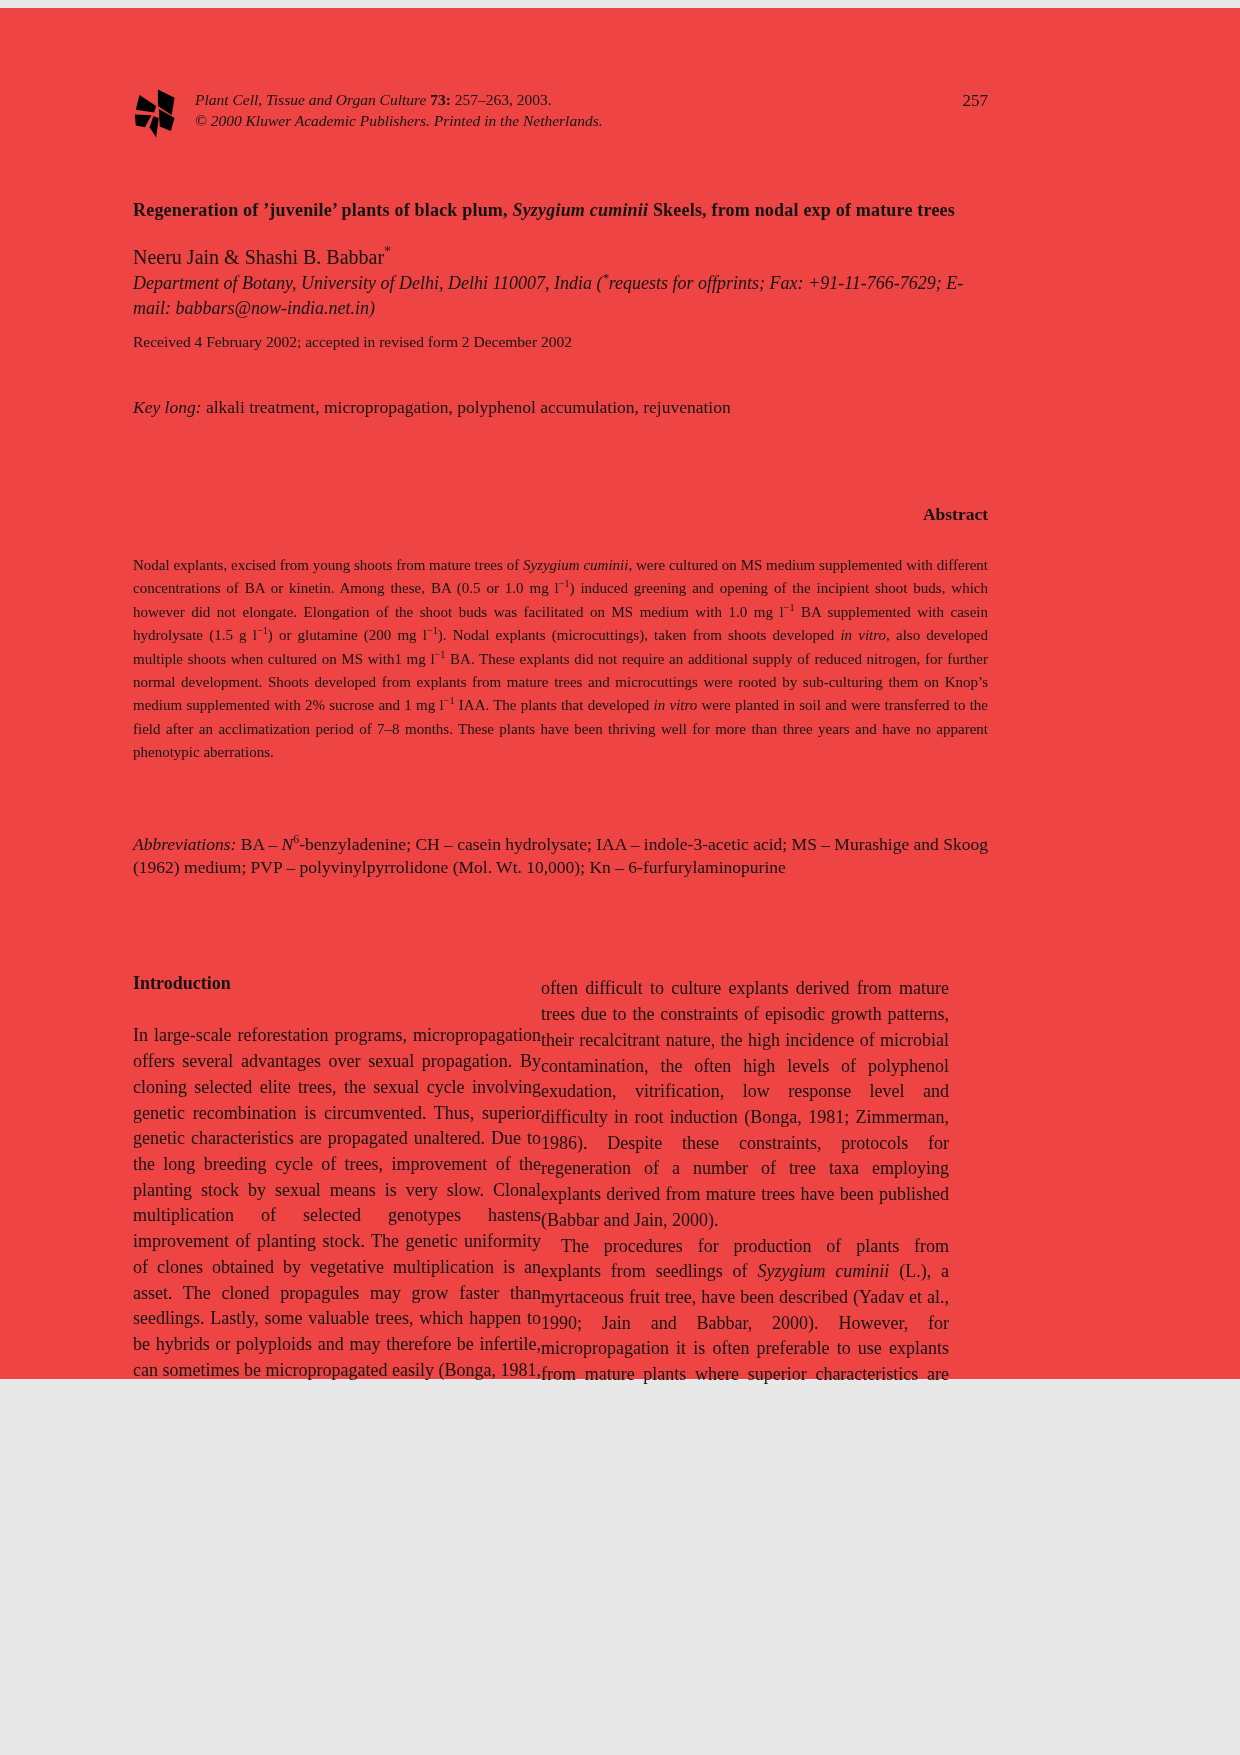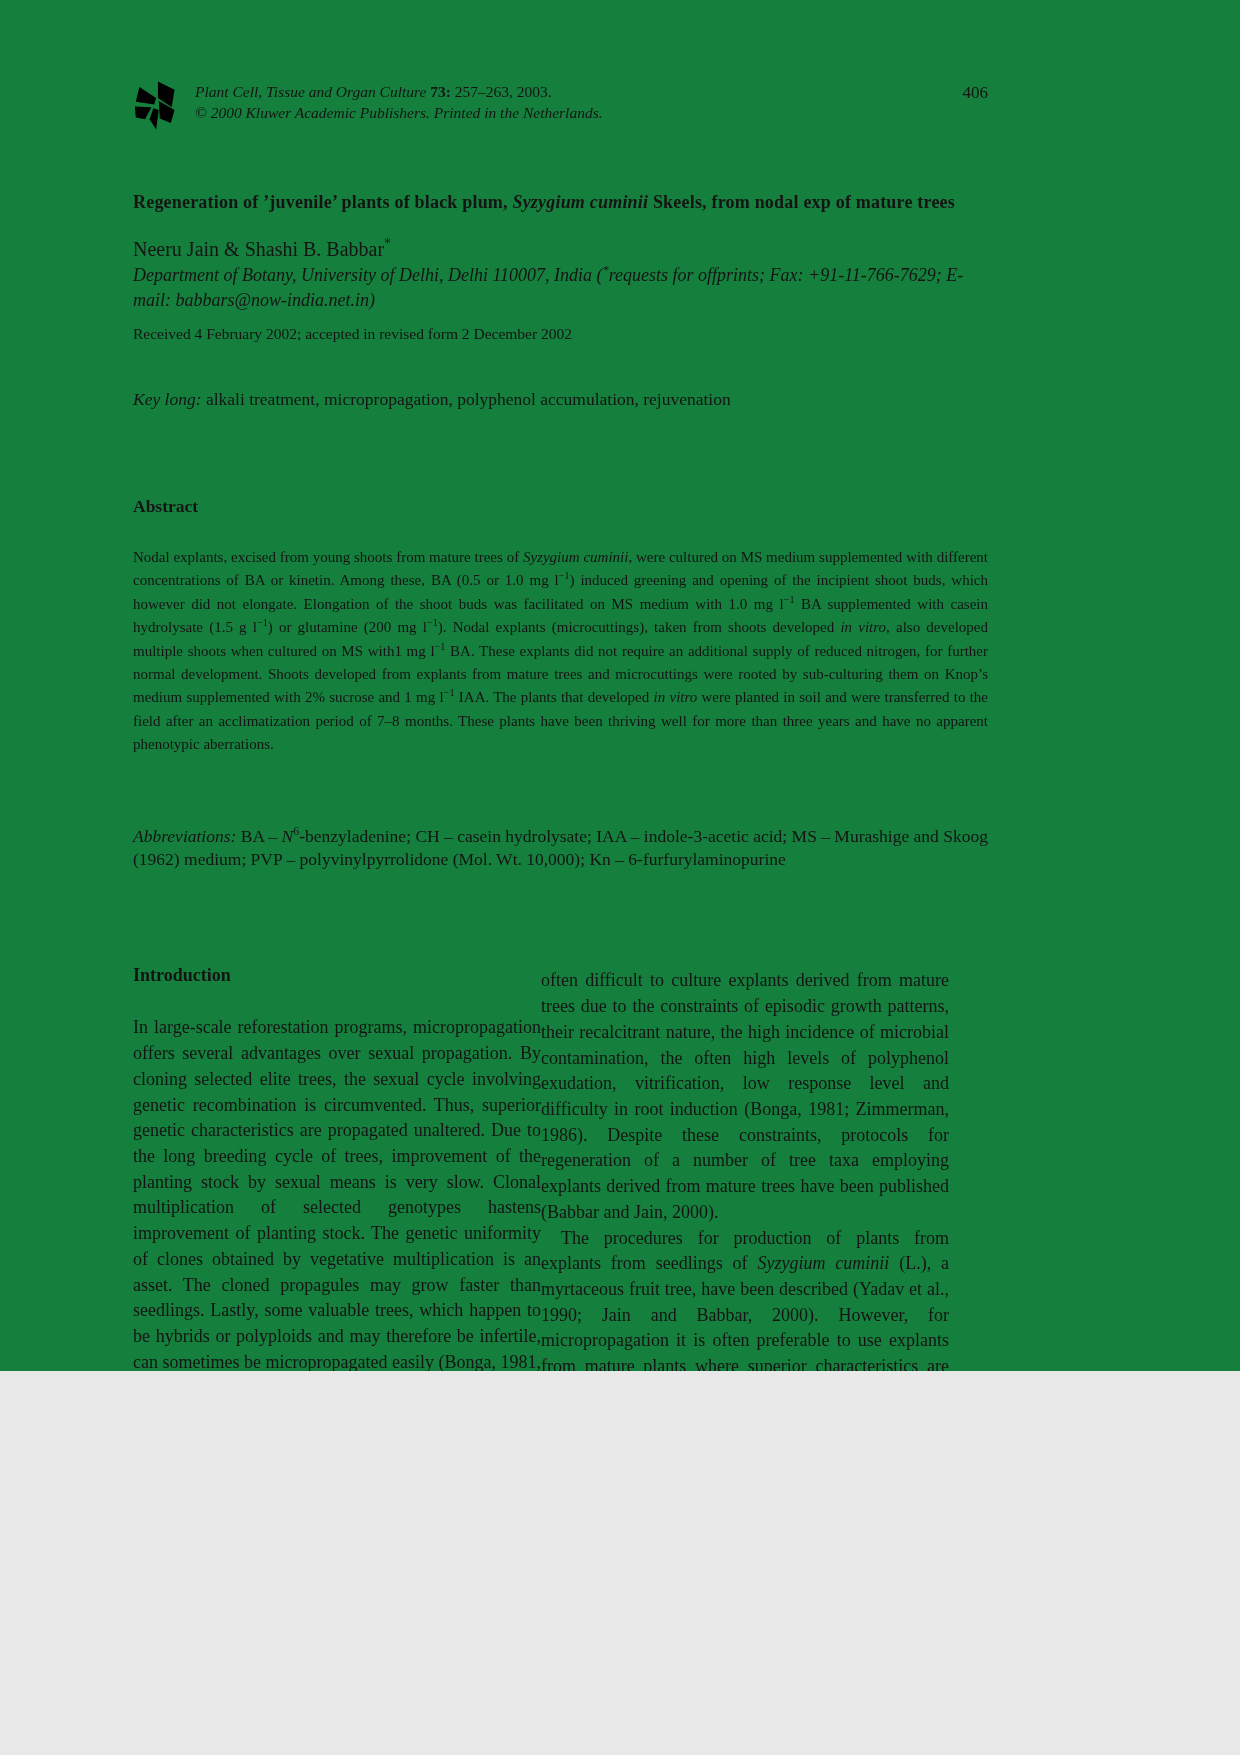--- a/index.html
+++ b/index.html
@@ -1,21 +1,21 @@
 <!DOCTYPE html>
 <html lang="en"><head>
 <meta charset="utf-8">
 <style>
   html, body { margin: 0; padding: 0; background: #e8e8e8; }
   .page {
     position: relative;
     width: 1240px;
     height: 1371px;
-    margin: 0 auto;
-    background: #15803d;
+    margin: 8px auto;
+    background: #ef4444;
     box-sizing: border-box;
     padding: 78px 252px 0 133px;
     font-family: "Liberation Serif", "DejaVu Serif", serif;
     color: #141414;
   }
   
   .header { display: flex; justify-content: space-between; align-items: flex-start; }
   .header-left { display: flex; align-items: flex-start; }
   .logo { width: 48px; height: 55px; margin-right: 14px; flex: 0 0 auto; }
   .logo svg { width: 100%; height: 100%; display: block; }
@@ -30,21 +30,21 @@
     font-size: 18px;
     font-weight: bold;
     line-height: 35px;
     letter-spacing: 0.2px;
   }
   .authors { margin-top: 16px; font-size: 20px; line-height: 26px; }
   .authors sup { font-size: 70%; }
   .affiliation { margin-top: 1px; font-size: 18px; line-height: 25px; font-style: italic; }
   .received { margin-top: 11px; font-size: 15.5px; line-height: 20px; }
   .keywords { margin-top: 44px; font-size: 17.5px; line-height: 23px; }
-  .abstract-heading { margin: 84px 0 0 0; font-size: 17.5px; font-weight: bold; line-height: 23px; }
+  .abstract-heading { margin: 84px 0 0 0; font-size: 17.5px; font-weight: bold; line-height: 23px; text-align: right; }
   .abstract-body {
     margin: 28px 0 0 0;
     font-size: 15px;
     line-height: 23.4px;
     text-align: justify;
   }
   .abbreviations {
     margin: 68px 0 0 0;
     font-size: 17.5px;
     line-height: 23.4px;
@@ -79,21 +79,21 @@
           <polygon points="2,29 20,30 13,43 3,41"></polygon>
           <polygon points="28,23 45,33 41,47 29,42"></polygon>
           <polygon points="22,31 28,33 25,54 18,43"></polygon>
         </svg>
       </span>
       <div class="header-lines">
         <div class="journal-line"><i>Plant Cell, Tissue and Organ Culture</i> <b>73:</b> 257–263, 2003.</div>
         <div class="copyright-line">© 2000 Kluwer Academic Publishers. Printed in the Netherlands.</div>
       </div>
     </div>
-    <div class="page-number">406</div>
+    <div class="page-number">257</div>
   </header>
 
   <h1 class="title">Regeneration of ’juvenile’ plants of black plum, <i>Syzygium cuminii</i> Skeels, from nodal exp of mature trees</h1>
 
   <div class="authors">Neeru Jain &amp; Shashi B. Babbar<sup>*</sup></div>
 
   <div class="affiliation">Department of Botany, University of Delhi, Delhi 110007, India (<sup>*</sup>requests for offprints; Fax: +91-11-766-7629; E-mail: babbars@now-india.net.in)</div>
 
   <div class="received">Received 4 February 2002; accepted in revised form 2 December 2002</div>
 

